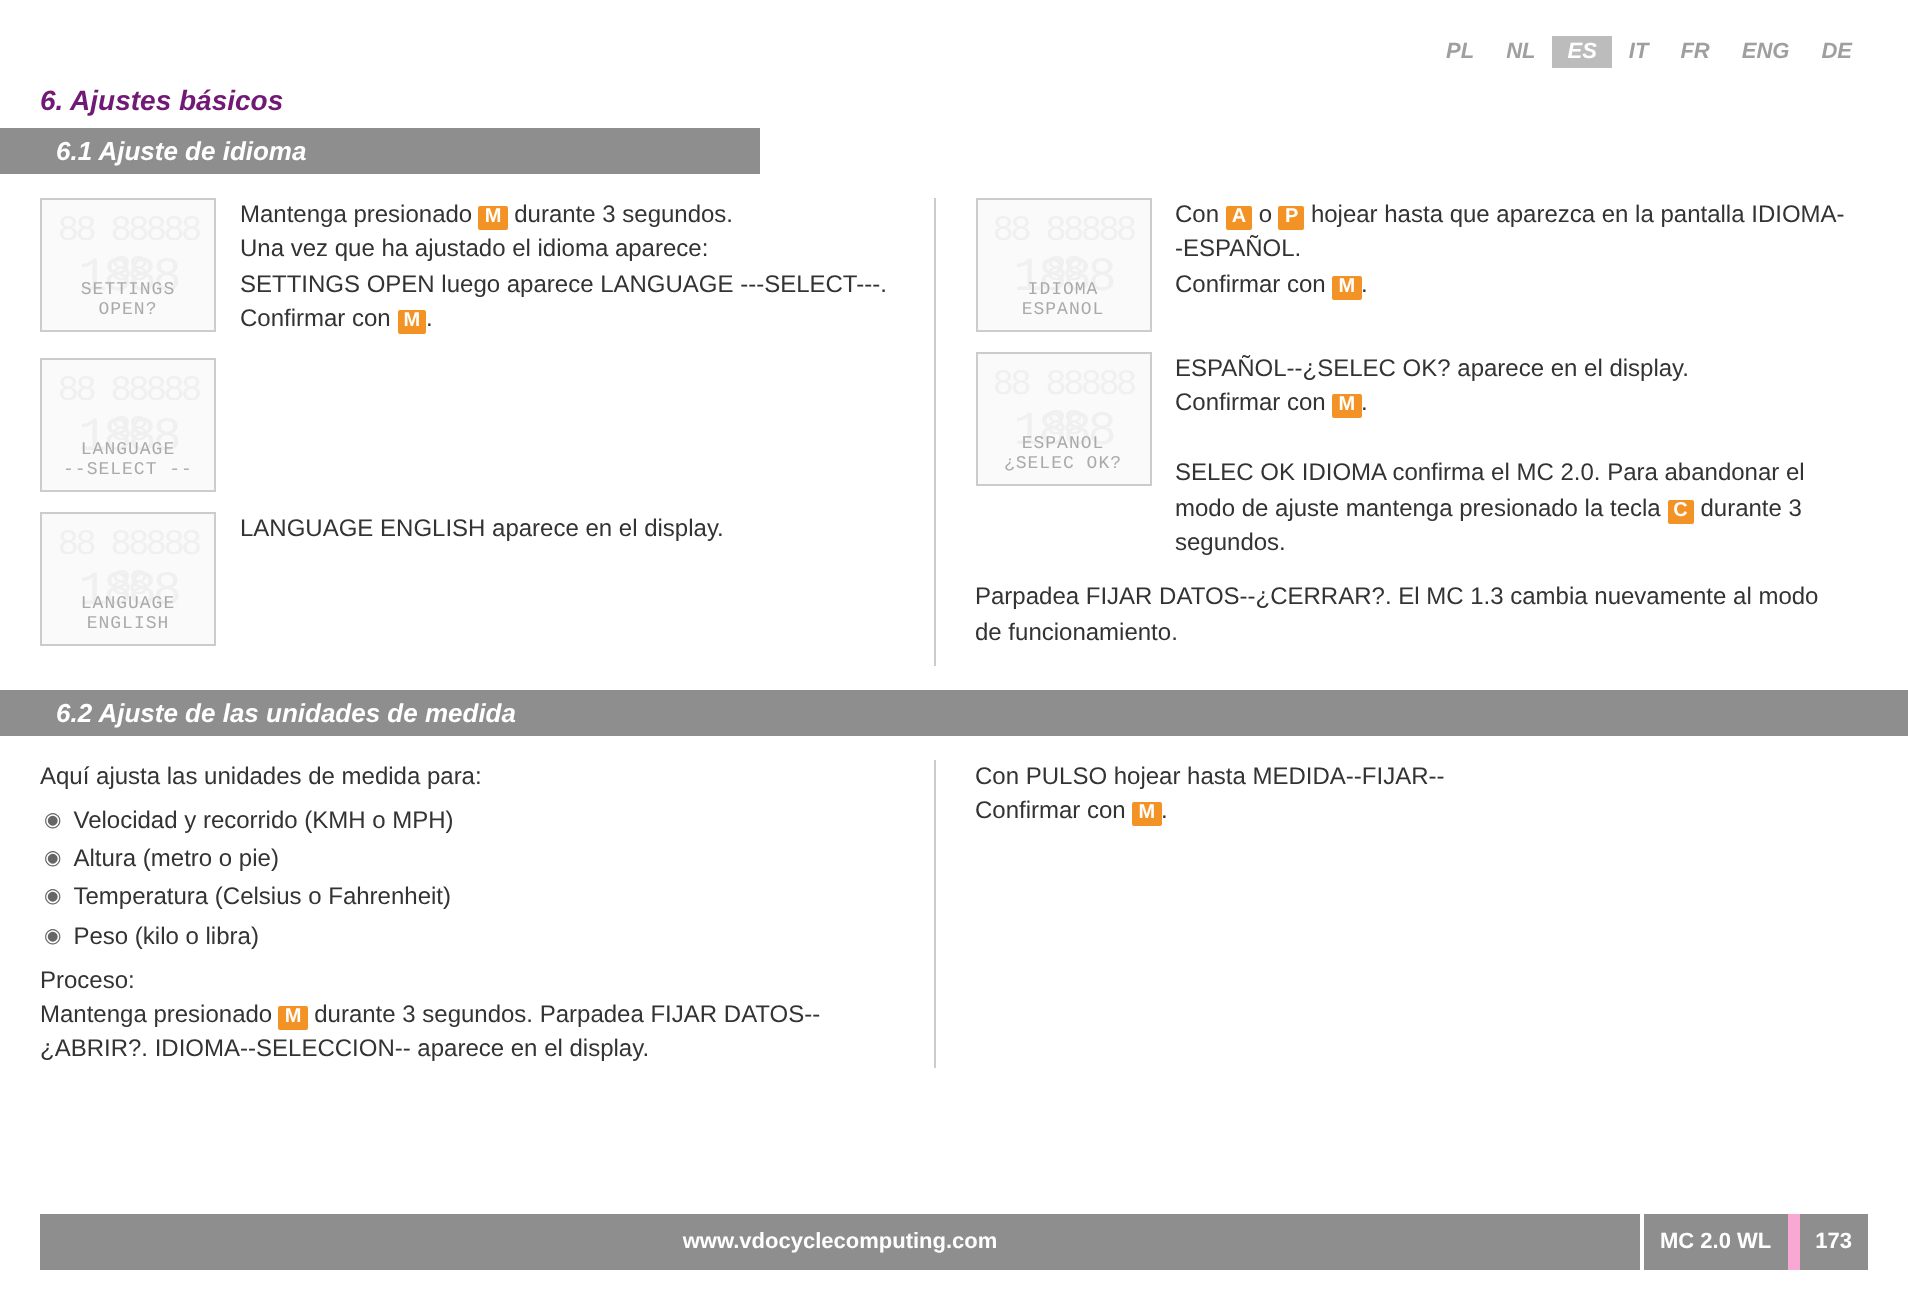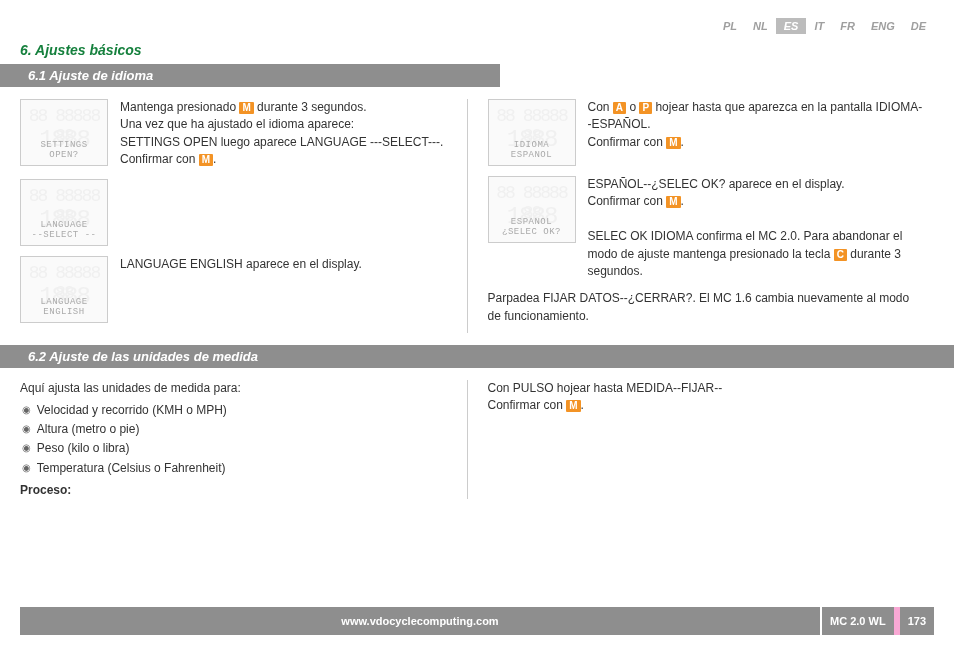--- a/index.html
+++ b/index.html
@@ -19,37 +19,37 @@
     gap: 0;
     font-style: italic;
     font-weight: 600;
     font-size: 11px;
     color: #9f9f9f;
     margin-bottom: 6px;
   }
   .lang-item { padding: 2px 8px; }
   .lang-item.active { background: #bcbcbc; color: #fff; }
   .section-title {
-    color: #15803d;
+    color: #701a75;
     font-style: italic;
     font-weight: 700;
     font-size: 14px;
     padding: 2px 0 6px 0;
   }
   .gray-bar {
     background: #8e8e8e;
     color: #fff;
     font-style: italic;
     font-weight: 600;
     font-size: 13px;
     padding: 4px 8px;
     margin: 0 -20px;
     padding-left: 28px;
   }
-  .gray-bar.half { width: 500px; margin-left: -20px; padding-left: 28px; margin-right: 0; }
+  .gray-bar.half { width: 380px; margin-left: -20px; padding-left: 28px; margin-right: 0; }
   .two-col {
     display: flex;
     gap: 0;
     padding: 12px 0;
   }
   .col { flex: 1; padding: 0 10px 0 0; }
   .col + .col { border-left: 1px solid #ccc; padding-left: 20px; }
   .row { display: flex; gap: 12px; margin-bottom: 10px; }
   .thumb {
     width: 88px;
@@ -112,21 +112,21 @@
     background: #8e8e8e;
     color: #fff;
     font-size: 11px;
     display: flex;
     align-items: center;
     height: 28px;
   }
   .footer .url { flex: 1; text-align: center; font-weight: 600; }
   .footer .model { padding: 0 8px; font-weight: 700; border-left: 2px solid #fff; border-right: 6px solid #f9a8d4; height: 100%; display: flex; align-items: center; }
   .footer .page-num { padding: 0 8px; font-weight: 700; }
-  .proc-label { font-weight: 700; margin-top: 3px; }
+  .proc-label { font-weight: 400; margin-top: 3px; }
 </style>
 </head>
 <body>
 
 <div class="page">
 
   <div class="langbar">
     <span class="lang-item">PL</span>
     <span class="lang-item">NL</span>
     <span class="lang-item active">ES</span>
@@ -204,37 +204,40 @@
           <div class="thumb-inner">ESPANOL
 ¿SELEC OK?</div>
         </div>
         <div class="body-text">
           <span>ESPAÑOL--¿SELEC OK? aparece en el display.</span><br>
           <span>Confirmar con </span><span class="chip">M</span><span>.</span><br><br>
           <span>SELEC OK IDIOMA confirma el MC 2.0. Para abandonar el modo de ajuste mantenga presionado la tecla </span><span class="chip">C</span><span> durante 3 segundos.</span>
         </div>
       </div>
 
-      <div class="body-text" style="margin-top:4px;">Parpadea FIJAR DATOS--¿CERRAR?. El MC 1.6 cambia nuevamente al modo de funcionamiento.</div>
+      <div class="body-text" style="margin-top:4px;">Parpadea FIJAR DATOS--¿CERRAR?. El MC 1.3 cambia nuevamente al modo de funcionamiento.</div>
 
     </div>
   </div>
 
   <div class="gray-bar">6.2 Ajuste de las unidades de medida</div>
 
   <div class="two-col">
     <div class="col">
       <div class="body-text">Aquí ajusta las unidades de medida para:</div>
       <ul class="bullets body-text">
         <li>Velocidad y recorrido (KMH o MPH)</li>
         <li>Altura (metro o pie)</li>
+        <li>Temperatura (Celsius o Fahrenheit)</li>
         <li>Peso (kilo o libra)</li>
-        <li>Temperatura (Celsius o Fahrenheit)</li>
       </ul>
       <div class="body-text proc-label">Proceso:</div>
+      <div class="body-text">
+        <span>Mantenga presionado </span><span class="chip">M</span><span> durante 3 segundos. Parpadea FIJAR DATOS--¿ABRIR?. IDIOMA--SELECCION-- aparece en el display.</span>
+      </div>
     </div>
 
     <div class="col">
       <div class="row">
         <div class="body-text">
           <span>Con PULSO hojear hasta MEDIDA--FIJAR--</span><br>
           <span>Confirmar con </span><span class="chip">M</span><span>.</span>
         </div>
       </div>
     </div>

